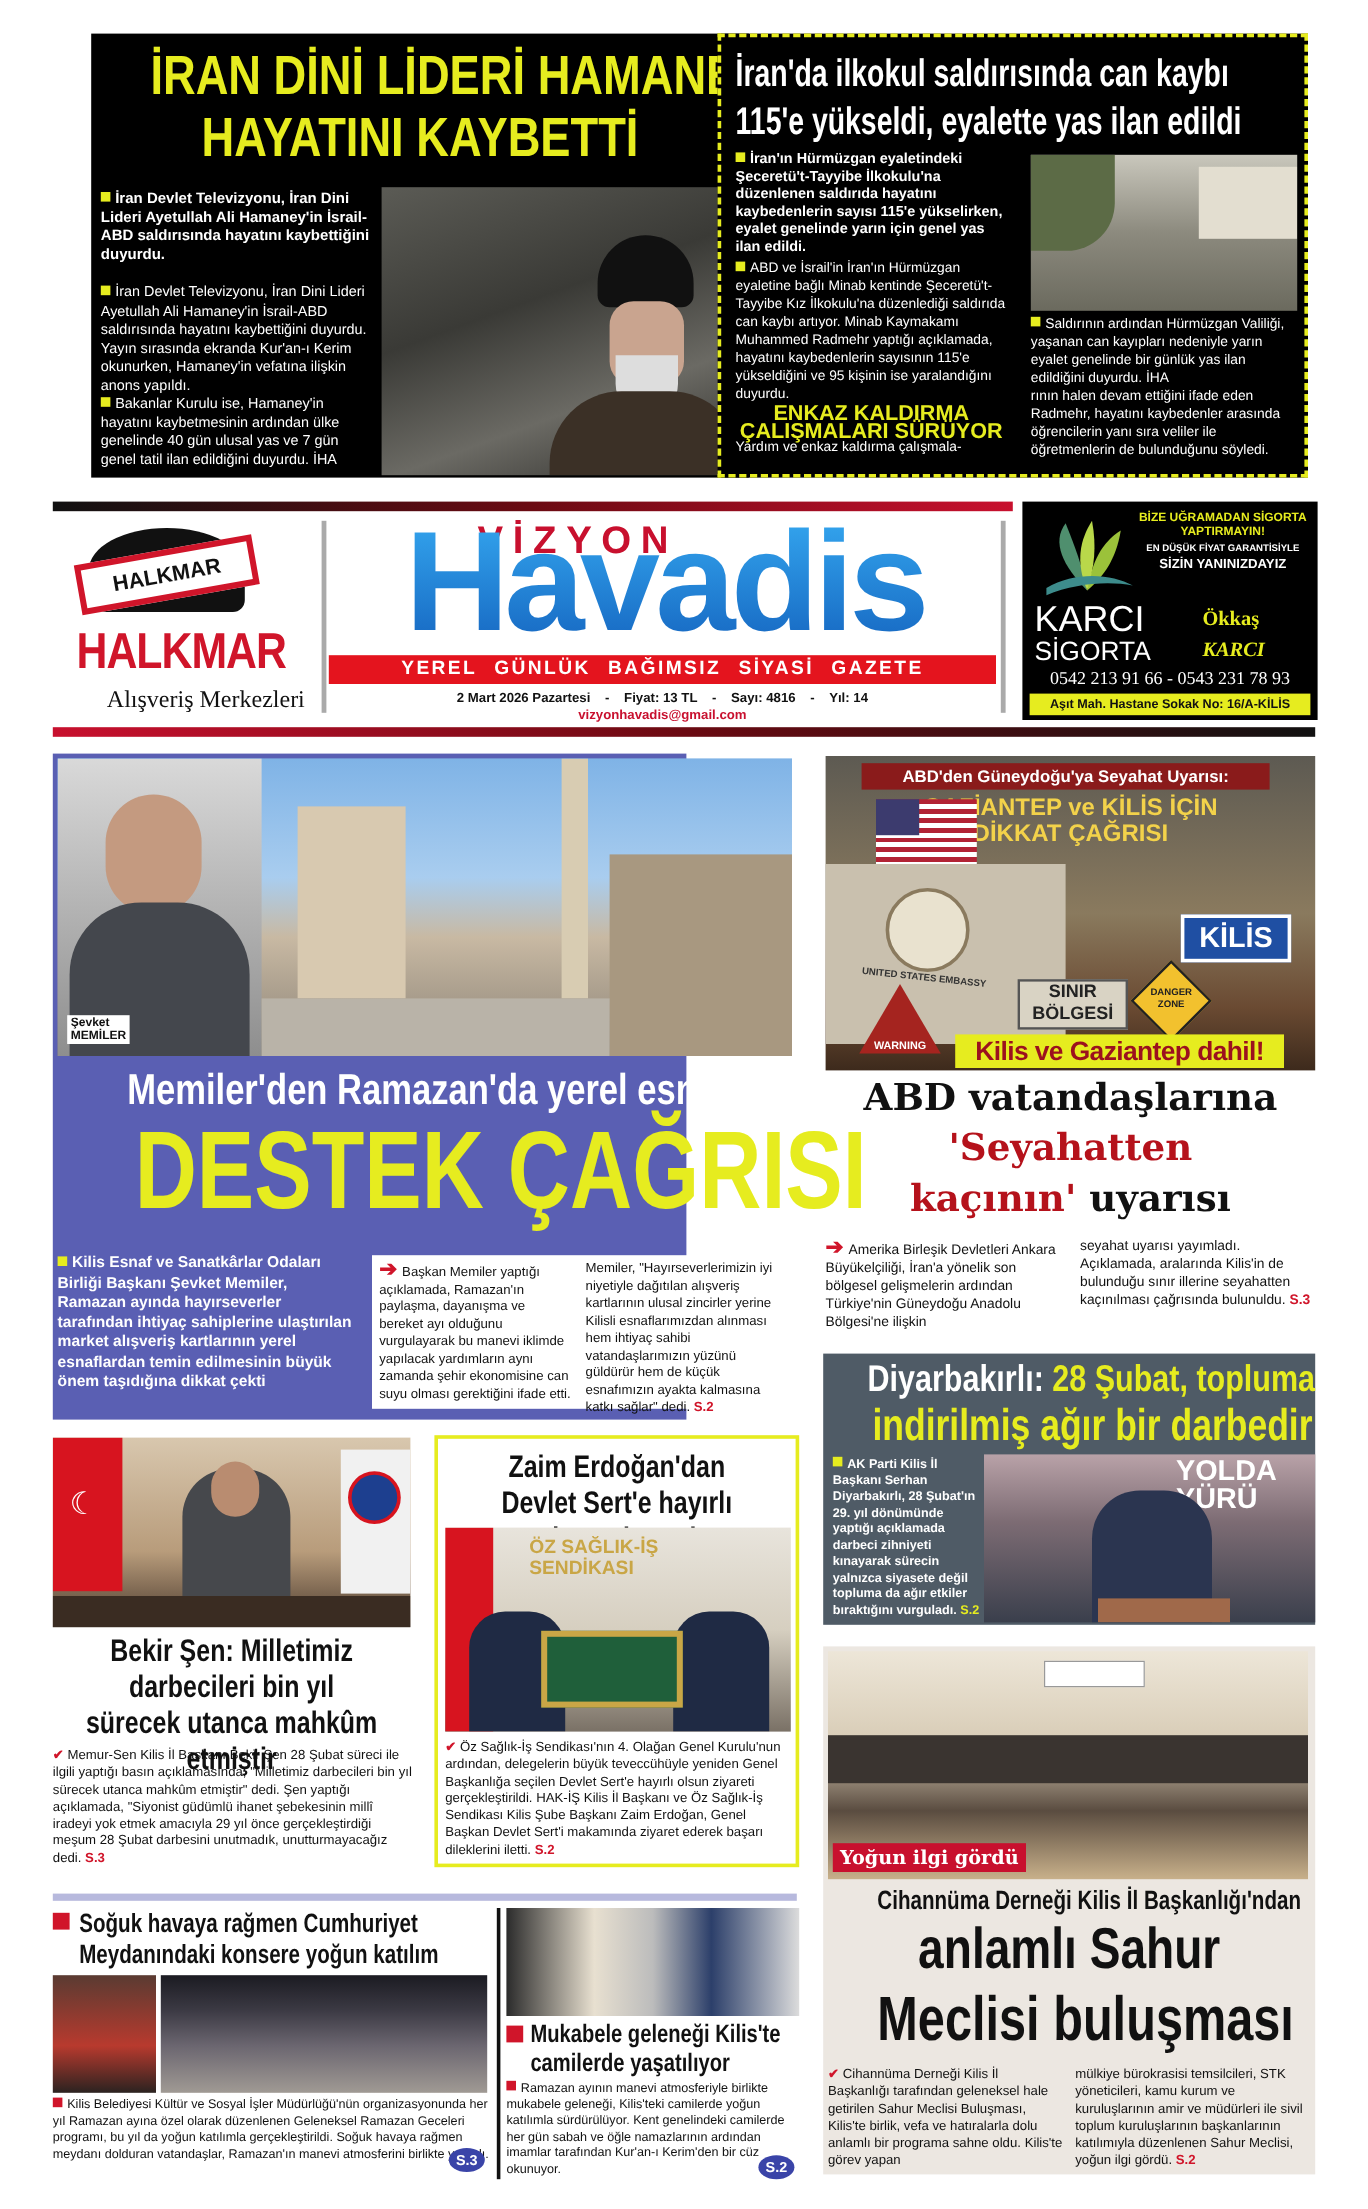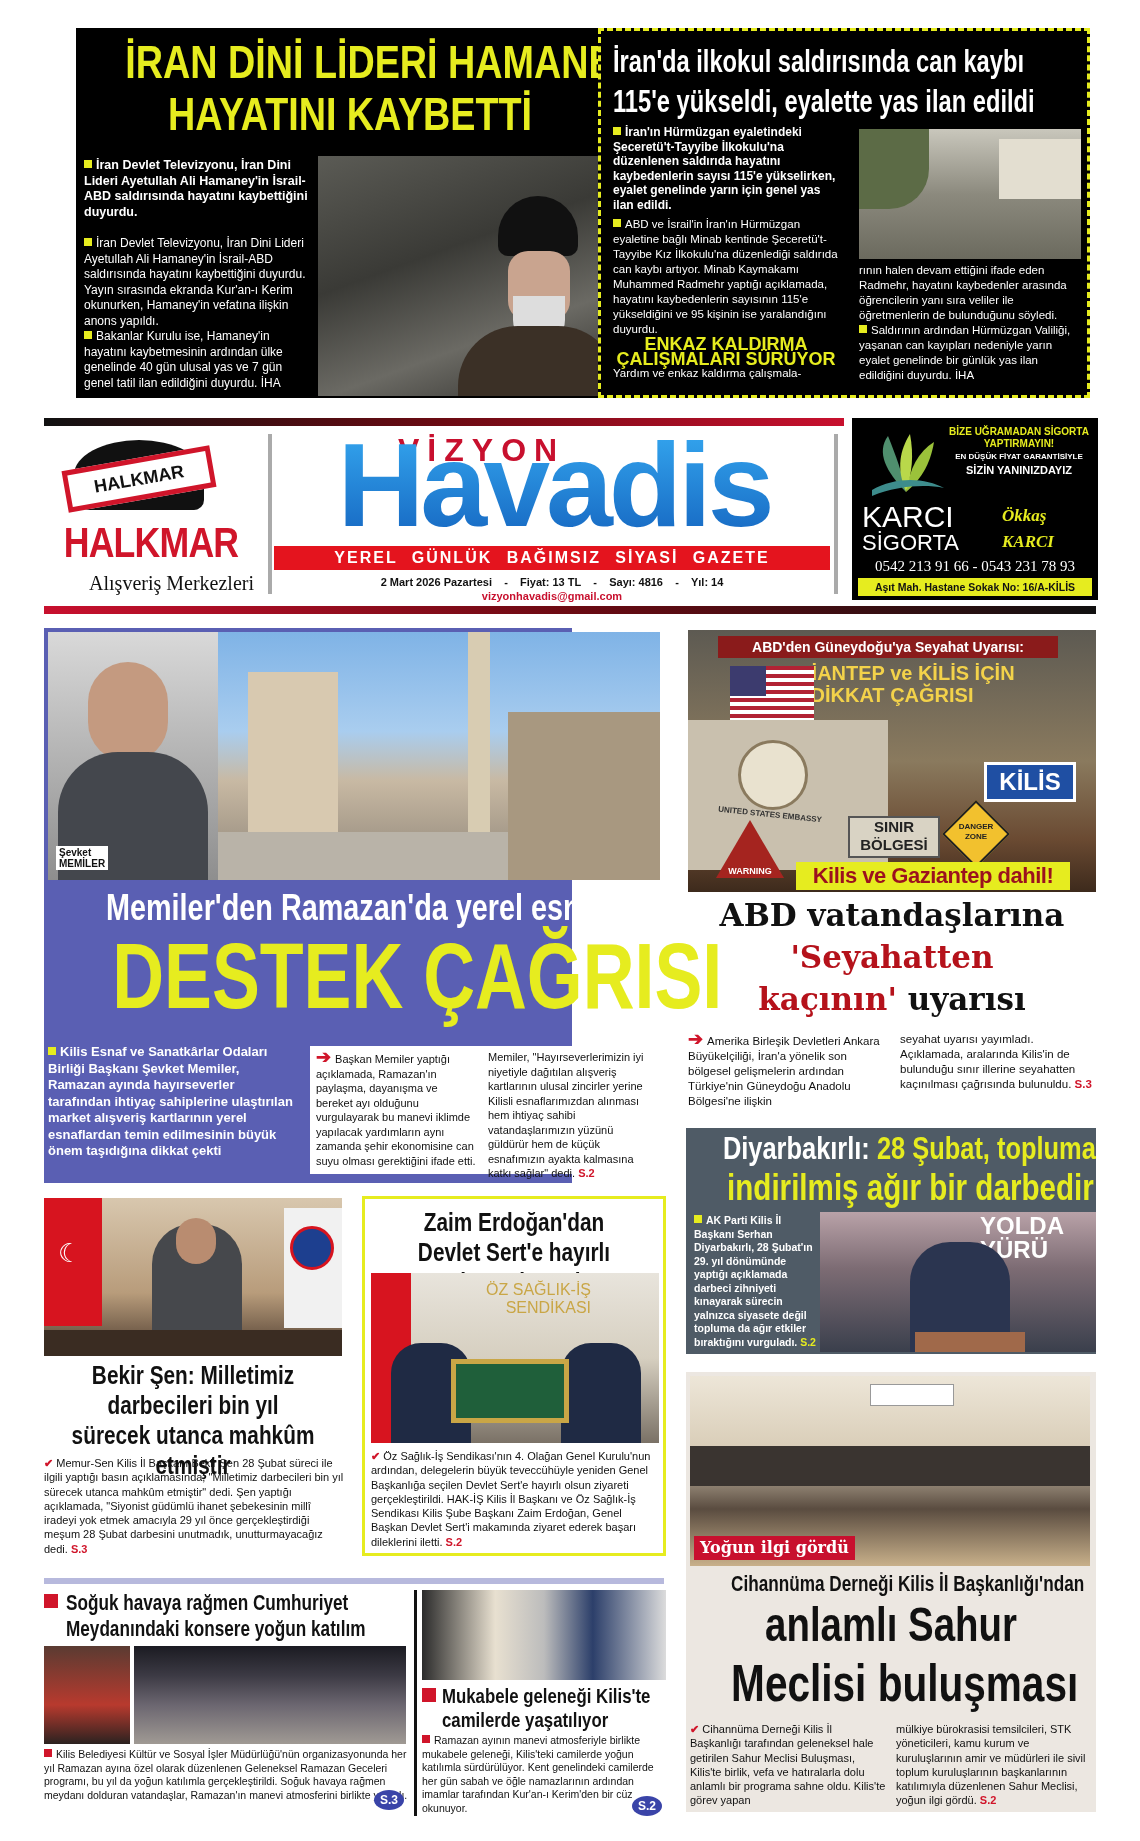--- a/index.html
+++ b/index.html
@@ -59,22 +59,22 @@
   <div class="abs txt" style="left:12px; top:186px; width:226px;">
     <p><span class="sq sq-y"></span><span>ABD ve İsrail'in İran'ın Hürmüzgan eyaletine bağlı Minab kentinde Şeceretü't-Tayyibe Kız İlkokulu'na düzenlediği saldırıda can kaybı artıyor. Minab Kaymakamı Muhammed Radmehr yaptığı açıklamada, hayatını kaybedenlerin sayısının 115'e yükseldiğini ve 95 kişinin ise yaralandığını duyurdu.</span></p>
     <p style="color:#e6ec1f; font-weight:700; text-align:center; font-size:18px; line-height:14.5px;">ENKAZ KALDIRMA ÇALIŞMALARI SÜRÜYOR</p>
     <p>Yardım ve enkaz kaldırma çalışmala-</p>
   </div>
   <div class="abs photo" style="left:258px; top:98px; width:222px; height:130px; background:linear-gradient(180deg,#c9c7bc 0%,#8c8a7e 50%,#6b6a5e 100%);">
     <div class="abs" style="left:0; top:0; width:70px; height:80px; background:#5c6b46; border-radius:0 0 40px 0;"></div>
     <div class="abs" style="left:140px; top:10px; width:82px; height:60px; background:#e3ded0;"></div>
   </div>
   <div class="abs txt" style="left:258px; top:232px; width:224px;">
+    <p><span class="sq sq-y"></span><span>Saldırının ardından Hürmüzgan Valiliği, yaşanan can kayıpları nedeniyle yarın eyalet genelinde bir günlük yas ilan edildiğini duyurdu. İHA</span></p>
     <p>rının halen devam ettiğini ifade eden Radmehr, hayatını kaybedenler arasında öğrencilerin yanı sıra veliler ile öğretmenlerin de bulunduğunu söyledi.</p>
-    <p><span class="sq sq-y"></span><span>Saldırının ardından Hürmüzgan Valiliği, yaşanan can kayıpları nedeniyle yarın eyalet genelinde bir günlük yas ilan edildiğini duyurdu. İHA</span></p>
   </div>
 </div>
 
 <div class="abs rule-bar" style="left:44px; top:418px; width:800px;"></div>
 <div class="abs rule-bar rev" style="left:44px; top:606px; width:1052px;"></div>
 
 <div id="halkmar-ad" class="abs">
   <div class="abs" style="left:30px; top:10px; width:130px; height:70px; background:#111; border-radius:50% 50% 10px 10px;"></div>
   <div class="abs" style="left:20px; top:28px; width:150px; height:42px; background:#fff; border:5px solid #d0152a; transform:rotate(-10deg);">
     <div style="text-align:center; font-weight:900; font-size:18px; line-height:32px; color:#111;">HALKMAR</div>
@@ -108,21 +108,21 @@
         <path d="M40 60 C44 36 52 20 68 10 C64 34 54 48 40 60Z" fill="#9bc23a"></path>
         <path d="M40 60 C30 36 34 18 44 2 C48 24 46 40 40 60Z" fill="#b9d84a"></path>
         <path d="M6 58 C30 44 60 46 78 56 C58 52 30 54 6 64Z" fill="#3d8c8c"></path>
       </svg>
   </div>
   <div class="abs" style="left:96px; top:8px; width:142px; text-align:center; color:#e6ec1f; font-size:10px; font-weight:700; line-height:12px;">BİZE UĞRAMADAN SİGORTA YAPTIRMAYIN!</div>
   <div class="abs" style="left:96px; top:34px; width:142px; text-align:center; color:#fff; font-size:8px; font-weight:700;">EN DÜŞÜK FİYAT GARANTİSİYLE</div>
   <div class="abs" style="left:96px; top:46px; width:142px; text-align:center; color:#fff; font-size:11px; font-weight:700;">SİZİN YANINIZDAYIZ</div>
   <div class="abs" style="left:10px; top:82px; color:#fff; font-size:30px; font-weight:400;">KARCI</div>
   <div class="abs" style="left:10px; top:112px; color:#fff; font-size:22px; font-weight:400;">SİGORTA</div>
-  <div class="abs" style="left:150px; top:88px; color:#e6ec1f; font-family:'Liberation Serif',serif; font-style:italic; font-weight:700; font-size:17px;">Ökkaş</div>
+  <div class="abs" style="left:150px; top:88px; color:#e6ec1f; font-family:'Liberation Serif',serif; font-weight:700; font-size:17px;">Ökkaş</div>
   <div class="abs" style="left:150px; top:114px; color:#e6ec1f; font-family:'Liberation Serif',serif; font-style:italic; font-weight:700; font-size:17px;">KARCI</div>
   <div class="abs" style="left:0; top:140px; width:246px; text-align:center; color:#fff; font-family:'Liberation Serif',serif; font-size:15px;">0542 213 91 66 - 0543 231 78 93</div>
   <div class="abs" style="left:6px; top:160px; width:234px; height:18px; background:#e6ec1f; color:#111; text-align:center; font-size:10.5px; font-weight:700; line-height:18px;">Aşıt Mah. Hastane Sokak No: 16/A-KİLİS</div>
 </div>
 
 <div id="lead-story" class="abs">
   <div class="abs photo" style="left:4px; top:4px; width:612px; height:248px; background:linear-gradient(180deg,#7fb3e6 0%,#a9cdef 40%,#c8b9a3 60%,#8b8276 100%);">
     <div class="abs" style="left:0; top:0; width:170px; height:248px; background:linear-gradient(180deg,#d9d9d9,#8e8e8e);">
       <div class="abs" style="left:40px; top:30px; width:80px; height:100px; background:#c49a80; border-radius:40px;"></div>
       <div class="abs" style="left:10px; top:120px; width:150px; height:128px; background:#44474d; border-radius:60px 60px 0 0;"></div>
@@ -197,21 +197,21 @@
   <div class="abs" style="left:132px; top:20px; width:40px; height:46px; background:#b98c70; border-radius:20px;"></div>
   <div class="abs" style="left:0; top:132px; width:298px; height:26px; background:#3a2c22;"></div>
 </div>
 <div class="abs" style="left:40px; top:1360px; width:306px; text-align:center; font-weight:900; font-size:26px; line-height:30px; transform:scaleX(0.8); transform-origin:center top;">Bekir Şen: Milletimiz darbecileri bin yıl sürecek utanca mahkûm etmiştir</div>
 <div class="abs body-txt" style="left:44px; top:1456px; width:300px; font-size:11px; line-height:14.3px;"><span style="color:#d0152a; font-weight:900;">✔</span> <span>Memur-Sen Kilis İl Başkanı Bekir Şen 28 Şubat süreci ile ilgili yaptığı basın açıklamasında, "Milletimiz darbecileri bin yıl sürecek utanca mahkûm etmiştir" dedi. Şen yaptığı açıklamada, "Siyonist güdümlü ihanet şebekesinin millî iradeyi yok etmek amacıyla 29 yıl önce gerçekleştirdiği meşum 28 Şubat darbesini unutmadık, unutturmayacağız dedi.</span> <span class="ref">S.3</span></div>
 
 <div class="abs" style="left:362px; top:1196px; width:304px; height:360px; border:3px solid #e6ec1f;">
   <div class="abs" style="left:0; top:8px; width:298px; text-align:center; font-weight:900; font-size:26px; line-height:30px; transform:scaleX(0.8); transform-origin:center top;">Zaim Erdoğan'dan Devlet Sert'e hayırlı olsun ziyareti</div>
   <div class="abs photo" style="left:6px; top:74px; width:288px; height:170px; background:linear-gradient(180deg,#e8e4dc 0%,#d6cfc0 50%,#7a7166 100%);">
     <div class="abs" style="left:0; top:0; width:40px; height:170px; background:#d7141f;"></div>
-    <div class="abs" style="left:70px; top:8px; width:150px; text-align:right; color:#c9a646; font-weight:400; font-size:16px; line-height:18px;">ÖZ SAĞLIK-İŞ SENDİKASI</div>
+    <div class="abs" style="left:70px; top:8px; width:150px; text-align:left; color:#c9a646; font-weight:700; font-size:16px; line-height:18px;">ÖZ SAĞLIK-İŞ SENDİKASI</div>
     <div class="abs" style="left:20px; top:70px; width:80px; height:100px; background:#1f2a44; border-radius:30px 30px 0 0;"></div>
     <div class="abs" style="left:190px; top:70px; width:80px; height:100px; background:#1f2a44; border-radius:30px 30px 0 0;"></div>
     <div class="abs" style="left:80px; top:86px; width:118px; height:64px; background:#1f5f3a; border:5px solid #c9a646;"></div>
   </div>
   <div class="abs body-txt" style="left:6px; top:250px; width:290px; font-size:11px; line-height:14.3px;"><span style="color:#d0152a; font-weight:900;">✔</span> <span>Öz Sağlık-İş Sendikası'nın 4. Olağan Genel Kurulu'nun ardından, delegelerin büyük teveccühüyle yeniden Genel Başkanlığa seçilen Devlet Sert'e hayırlı olsun ziyareti gerçekleştirildi. HAK-İŞ Kilis İl Başkanı ve Öz Sağlık-İş Sendikası Kilis Şube Başkanı Zaim Erdoğan, Genel Başkan Devlet Sert'i makamında ziyaret ederek başarı dileklerini iletti.</span> <span class="ref">S.2</span></div>
 </div>
 
 <div class="abs" style="left:686px; top:1372px; width:410px; height:440px; background:#ece7e1;">
   <div class="abs photo" style="left:4px; top:4px; width:400px; height:190px; background:linear-gradient(180deg,#ede6d8 0%,#d8ccb6 40%,#5a4c40 70%,#c8b08a 100%);">
     <div class="abs" style="left:180px; top:8px; width:84px; height:22px; background:#fff; border:1px solid #999;"></div>

